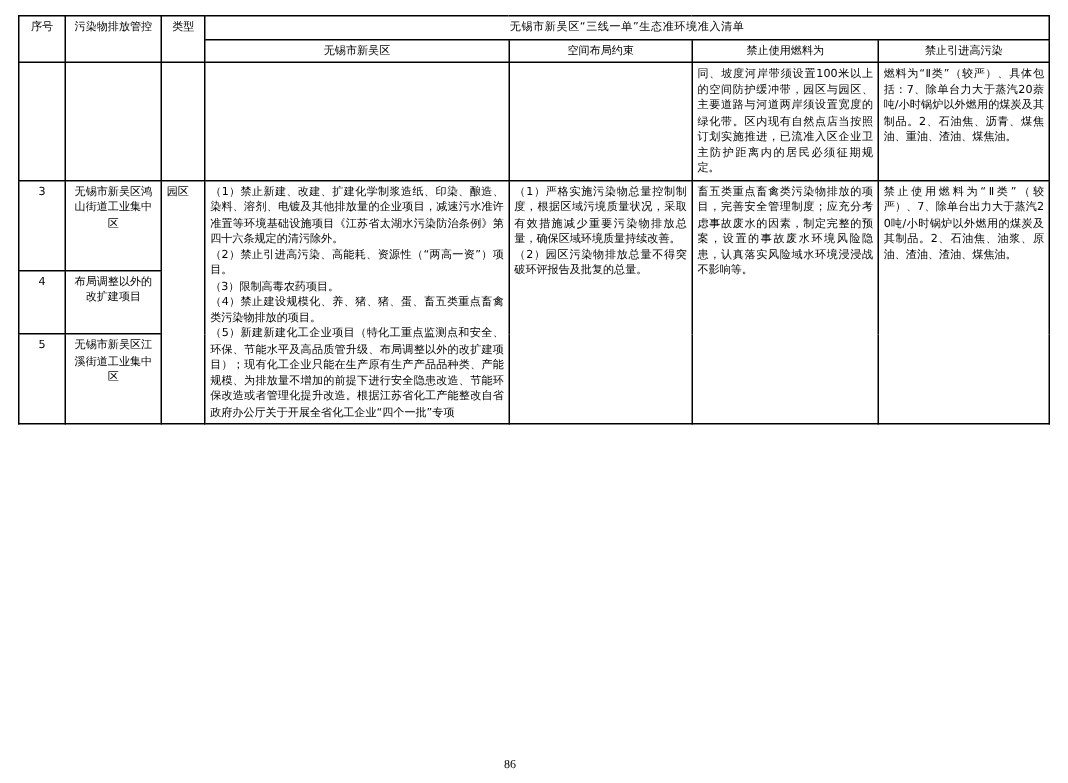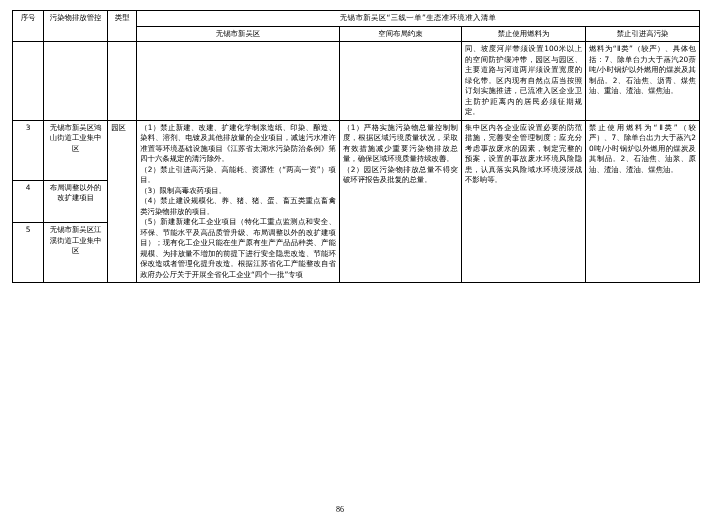--- a/index.html
+++ b/index.html
@@ -133,21 +133,21 @@
         <td class="ctr">3</td>
         <td class="narrow-name mid cellwrap">无锡市新吴区鸿山街道工业集中区</td>
         <td class="vert" rowspan="3">园区</td>
         <td class="body-txt cellwrap" rowspan="3" style="white-space:pre-line">（1）禁止新建、改建、扩建化学制浆造纸、印染、酿造、染料、溶剂、电镀及其他排放量的企业项目，减速污水准许准置等环境基础设施项目《江苏省太湖水污染防治条例》第四十六条规定的清污除外。
 （2）禁止引进高污染、高能耗、资源性（“两高一资”）项目。
 （3）限制高毒农药项目。
 （4）禁止建设规模化、养、猪、猪、蛋、畜五类重点畜禽类污染物排放的项目。
 （5）新建新建化工企业项目（特化工重点监测点和安全、环保、节能水平及高品质管升级、布局调整以外的改扩建项目）；现有化工企业只能在生产原有生产产品品种类、产能规模、为排放量不增加的前提下进行安全隐患改造、节能环保改造或者管理化提升改造。根据江苏省化工产能整改自省政府办公厅关于开展全省化工企业“四个一批”专项</td>
         <td class="body-txt cellwrap" rowspan="3" style="white-space:pre-line">（1）严格实施污染物总量控制制度，根据区域污境质量状况，采取有效措施减少重要污染物排放总量，确保区域环境质量持续改善。
 （2）园区污染物排放总量不得突破环评报告及批复的总量。</td>
-        <td class="body-txt cellwrap" rowspan="3">集中区内各企业应设置必要的防范措施，完善安全管理制度；应充分考虑事故废水的因素，制定完整的预案，设置的事故废水环境风险隐患，认真落实风险域水环境浸浸战不影响等。</td>
+        <td class="body-txt cellwrap" rowspan="3">畜五类重点畜禽类污染物排放的项目，完善安全管理制度；应充分考虑事故废水的因素，制定完整的预案，设置的事故废水环境风险隐患，认真落实风险域水环境浸浸战不影响等。</td>
         <td class="body-txt cellwrap" rowspan="3">禁止使用燃料为“Ⅱ类”（较严）、7、除单台出力大于蒸汽20吨/小时锅炉以外燃用的煤炭及其制品。2、石油焦、油浆、原油、渣油、渣油、煤焦油。</td>
       </tr>
 
       <tr>
         <td class="ctr">4</td>
         <td class="narrow-name mid cellwrap">布局调整以外的改扩建项目</td>
       </tr>
 
       <tr>
         <td class="ctr">5</td>

